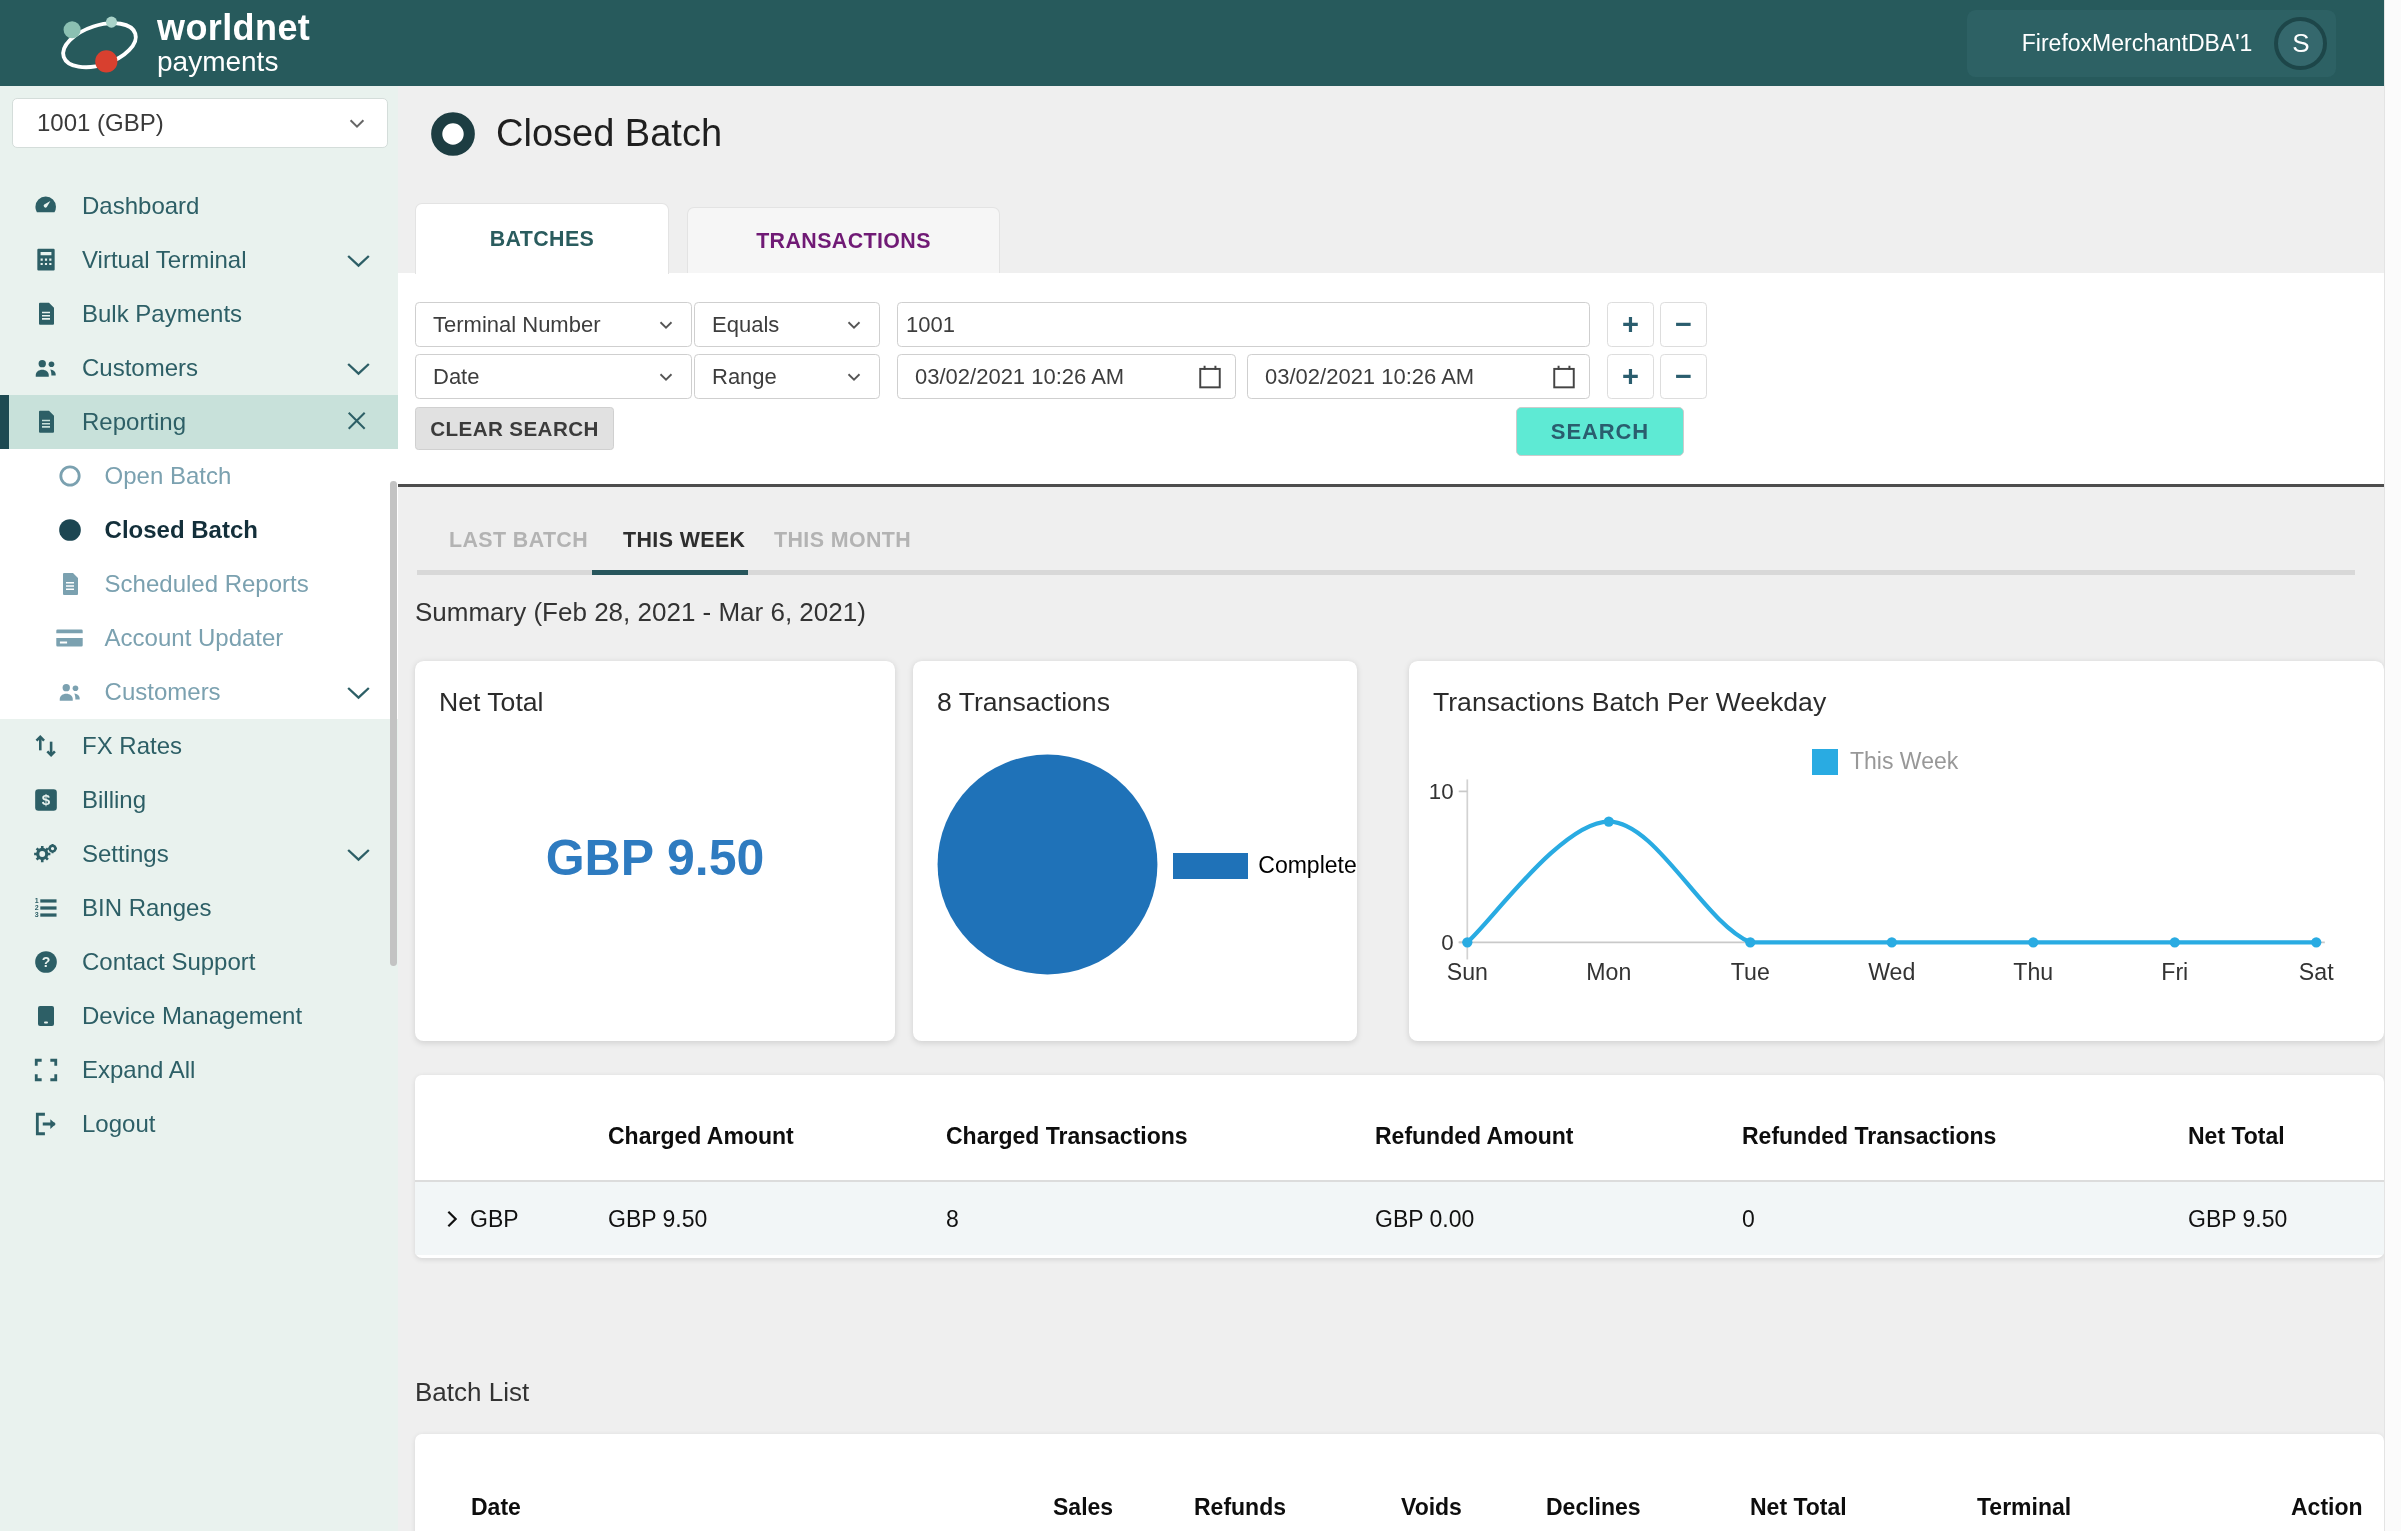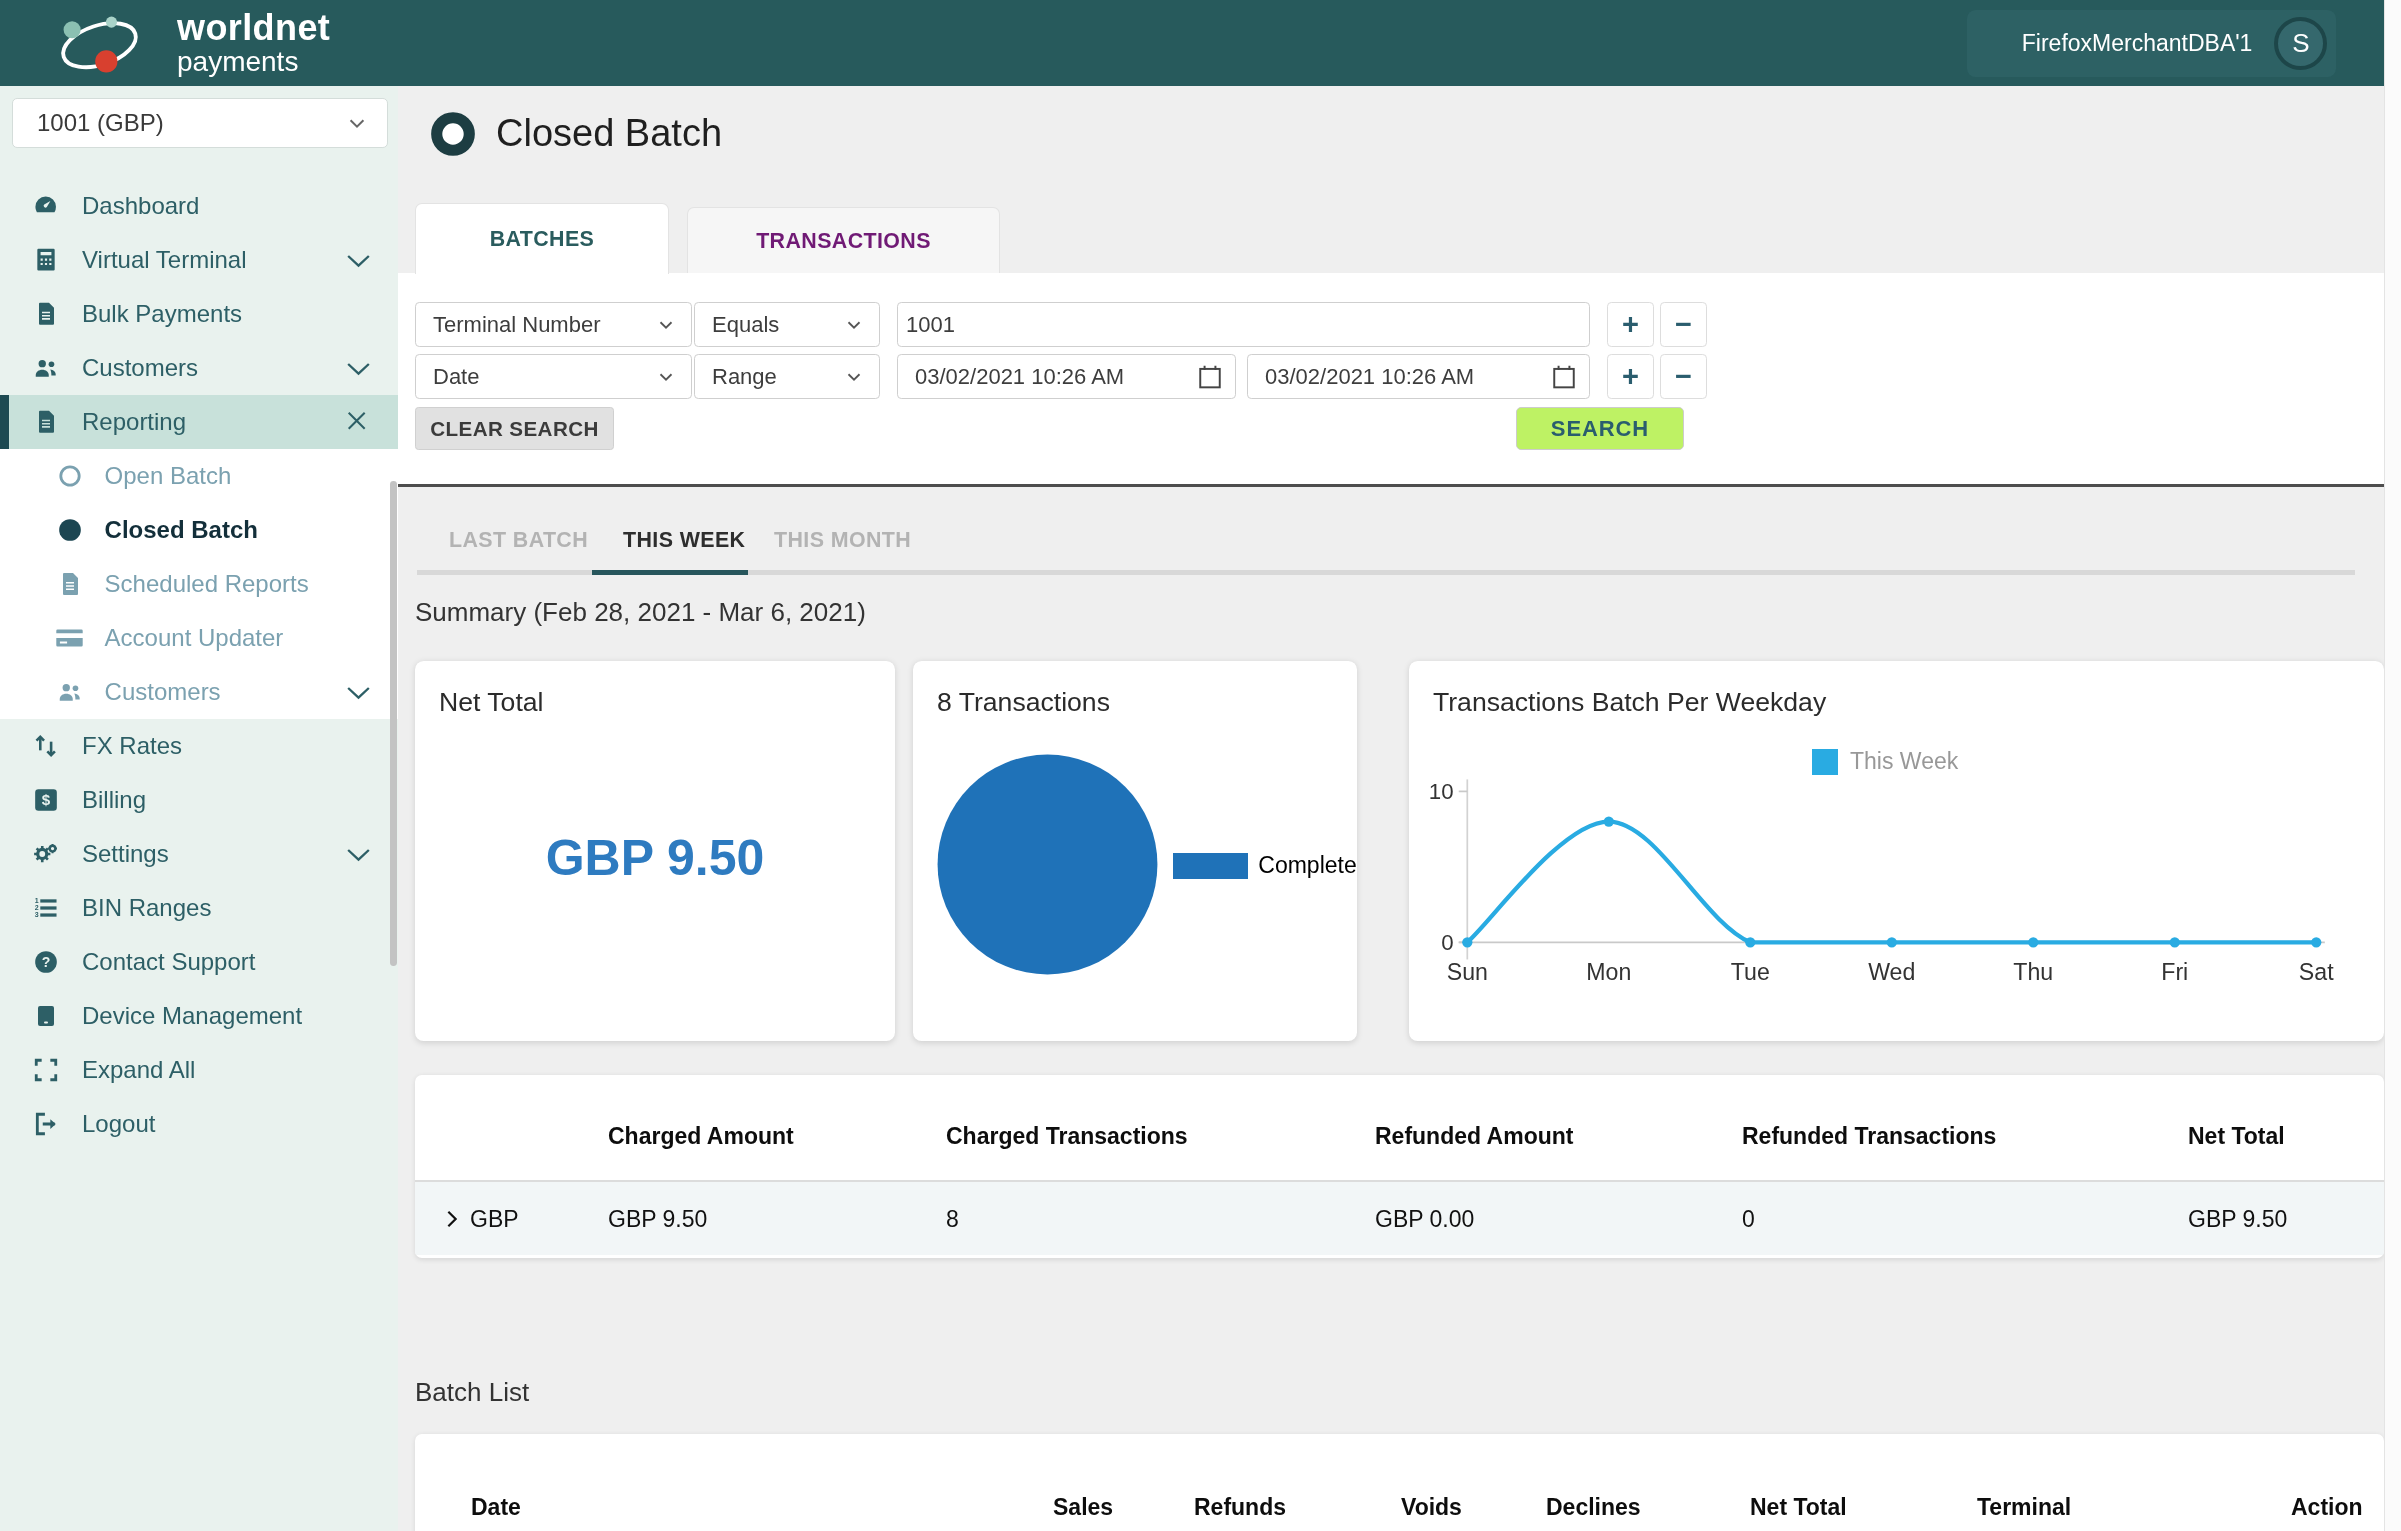--- a/index.html
+++ b/index.html
@@ -2,21 +2,21 @@
 <html style="font-size:13.7px"><head>
 <meta charset="utf-8">
 <style>
   * { margin:0; padding:0; box-sizing:border-box; }
   html,body { width:2401px; height:1532px; overflow:hidden;
     font-family:"Liberation Sans", sans-serif; background:#efefef; }
 
   
   #topbar { position:absolute; left:0; top:0; width:2384px; height:86px;
     background:#275a5c; display:flex; align-items:center; justify-content:space-between; }
-  #logo { display:flex; align-items:center; gap:33px; padding-left:55px; cursor:pointer; }
+  #logo { display:flex; align-items:center; gap:13px; padding-left:55px; cursor:pointer; }
   #logo .logo-text { color:#fff; line-height:1; }
   #logo .logo-top { font-size:36px; font-weight:bold; letter-spacing:0.4px; }
   #logo .logo-bottom { font-size:28px; font-weight:300; margin-top:1.7px; }
   #merchant-btn { margin-right:48px; height:67px; min-width:369px; background:#2d6164;
     border-radius:8.6px; display:flex; align-items:center; justify-content:flex-end;
     gap:22px; padding:0 8.6px 0 29px; cursor:pointer; }
   #merchant-btn .m-label { color:#fff; font-size:23px; }
   #merchant-btn .avatar { width:53px; height:53px; border-radius:50%; background:#35686d;
     border:4.3px solid #1d4649; color:#fff; font-size:26px; display:flex;
     align-items:center; justify-content:center; }
@@ -82,22 +82,22 @@
   .f-field { left:17px; width:277px; }
   .f-op { left:296px; width:186px; }
   #filter-value { left:499px; width:693px; }
   #date-from { left:499px; width:339px; }
   #date-to { left:849px; width:343px; }
   .plus-btn { left:1209px; } .minus-btn { left:1262px; }
   #clear-btn { position:absolute; left:17px; top:134px; width:199px; height:43px;
     background:#e1e1e1; border:0.9px solid #d0d0d0; border-radius:3.4px; font-size:20.6px;
     font-weight:bold; color:#3b3b3b; display:flex; align-items:center;
     justify-content:center; letter-spacing:0.4px; cursor:pointer; }
-  #search-btn { position:absolute; left:1118px; top:134px; width:168px; height:43px;
-    background:#bef264; border:0.9px solid #ccc; border-radius:5.1px; font-size:22px;
+  #search-btn { position:absolute; left:1118px; top:134px; width:168px; height:49px;
+    background:#5eead4; border:0.9px solid #ccc; border-radius:5.1px; font-size:22px;
     font-weight:bold; color:#2a5d6e; display:flex; align-items:center;
     justify-content:center; letter-spacing:0.9px; cursor:pointer; }
 
   #dark-divider { position:absolute; left:0; top:398px; width:1986px; height:2.6px;
     background:#4d4d4d; }
 
   .period-tab { position:absolute; top:442px; font-size:21.4px; font-weight:bold;
     color:#b3b3b3; letter-spacing:0.4px; cursor:pointer; }
   #pt-week { color:#2e2e2e; }
   #period-track { position:absolute; left:19px; top:484px; width:1938px; height:5.1px;

